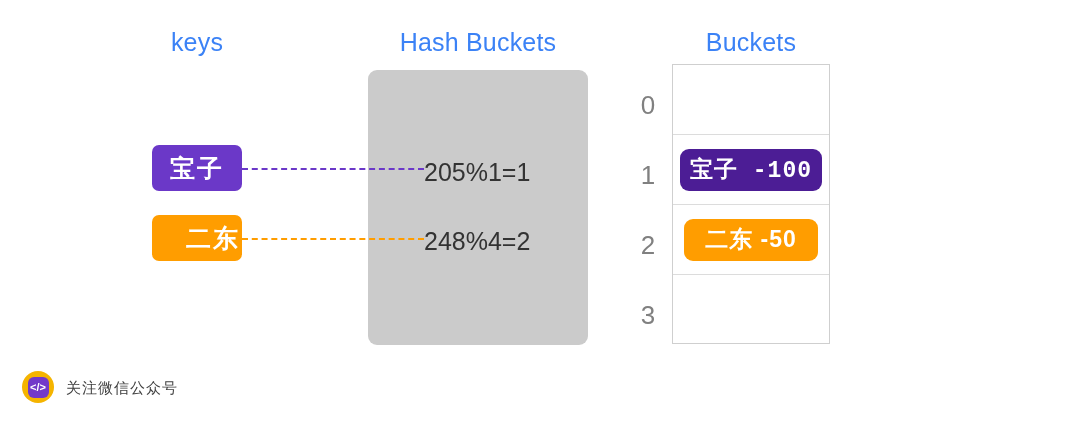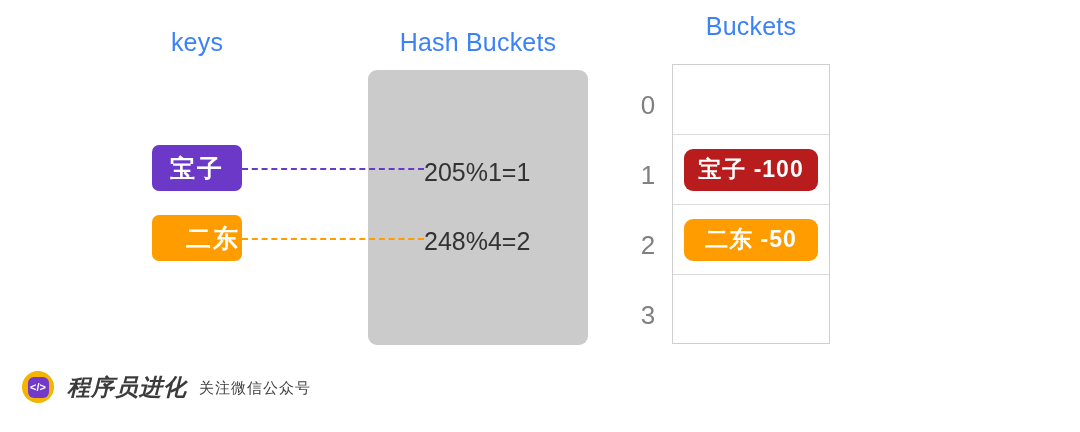--- a/index.html
+++ b/index.html
@@ -29,21 +29,21 @@
     color: #3b82f6;
     font-size: 25px;
     font-weight: 400;
     letter-spacing: 0.2px;
     white-space: nowrap;
     text-align: center;
     line-height: 1;
   }
   #hdr-keys   { left: 117px; top: 30px; width: 160px; }
   #hdr-hash   { left: 368px; top: 30px; width: 220px; }
-  #hdr-buckets{ left: 672px; top: 14px; width: 158px; }
+  #hdr-buckets{ left: 672px; top: 30px; width: 158px; }
 
   
   .hash-panel {
     position: absolute;
     left: 368px;
     top: 70px;
     width: 220px;
     height: 275px;
     background: #cbcbcb;
     border-radius: 9px;
@@ -225,29 +225,28 @@
   <div class="formula" id="formula-1">248%4=2</div>
 
   <div class="bucket-index" id="index-0">0</div>
   <div class="bucket-index" id="index-1">1</div>
   <div class="bucket-index" id="index-2">2</div>
   <div class="bucket-index" id="index-3">3</div>
 
   <div class="buckets-table">
     <div class="bucket-row"></div>
     <div class="bucket-row">
-      <span class="entry-tag" id="entry-1" style="background: #b91c1c;">宝子  -100</span>
+      <span class="entry-tag" id="entry-1" style="background: #4c1d95; font-family: Liberation Mono, monospace;">宝子  -100</span>
     </div>
     <div class="bucket-row">
       <span class="entry-tag" id="entry-2" style="background: rgb(255, 157, 0);">二东 -50</span>
     </div>
     <div class="bucket-row"></div>
   </div>
 
   <div class="watermark">
     <div class="wm-logo">
       <div class="wm-logo-inner">&lt;/&gt;</div>
     </div>
-    <div class="wm-brand">程序员进化</div>
     <div class="wm-sub">关注微信公众号</div>
   </div>
 
 </div>
 
 </body></html>

